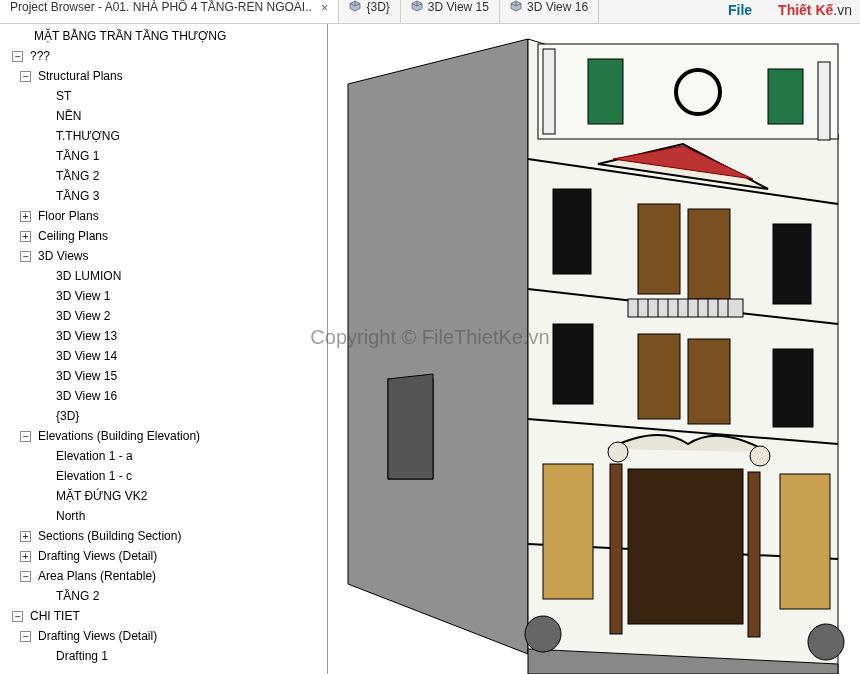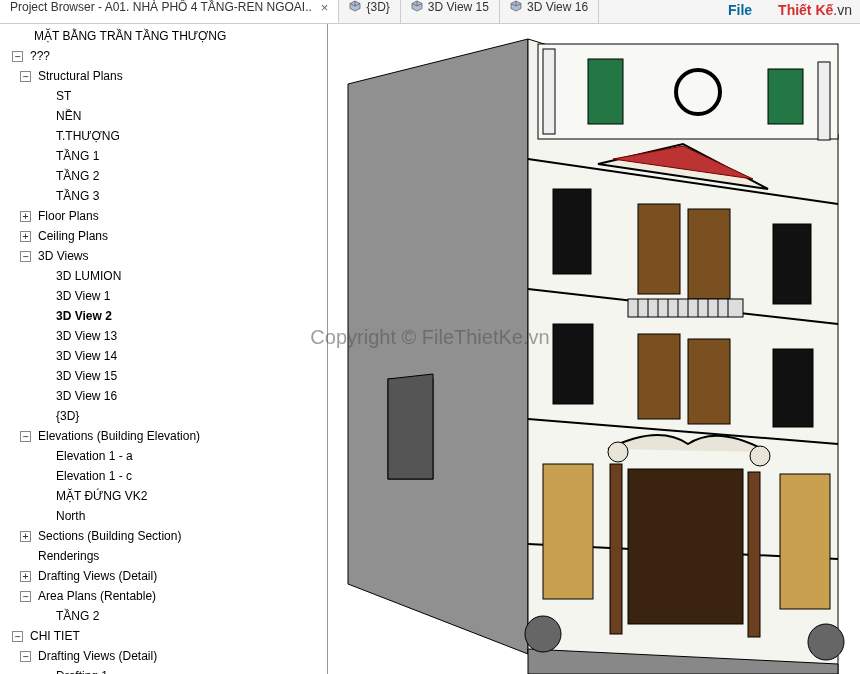--- a/index.html
+++ b/index.html
@@ -99,21 +99,21 @@
       line-height: 9px;
       color: #333;
       background: #fff;
       margin-right: 4px;
       cursor: pointer;
       font-family: monospace;
     }
     .tree-label {
       color: #000;
     }
-    .tree-label.bold { font-weight: bold; }
+    .tree-label.bold { font-weight: normal; }
     .viewport {
       flex: 1;
       position: relative;
       background: #fff;
       overflow: hidden;
     }
     .viewport svg {
       position: absolute;
       top: 0; left: 0;
     }
@@ -308,25 +308,20 @@
         <li>
             <div class="tree-row lvl3">
               <span class="tree-label">North</span>
             </div>
           </li>
 
         <li>
             <div class="tree-row lvl1">
               <span class="expander">+</span>
               <span class="tree-label">Sections (Building Section)</span>
-            </div>
-          </li>
-        <li>
-            <div class="tree-row lvl1" style="padding-left:38px;">
-              <span class="tree-label">Renderings</span>
             </div>
           </li>
         <li>
             <div class="tree-row lvl1">
               <span class="expander">+</span>
               <span class="tree-label">Drafting Views (Detail)</span>
             </div>
           </li>
 
         <li>

